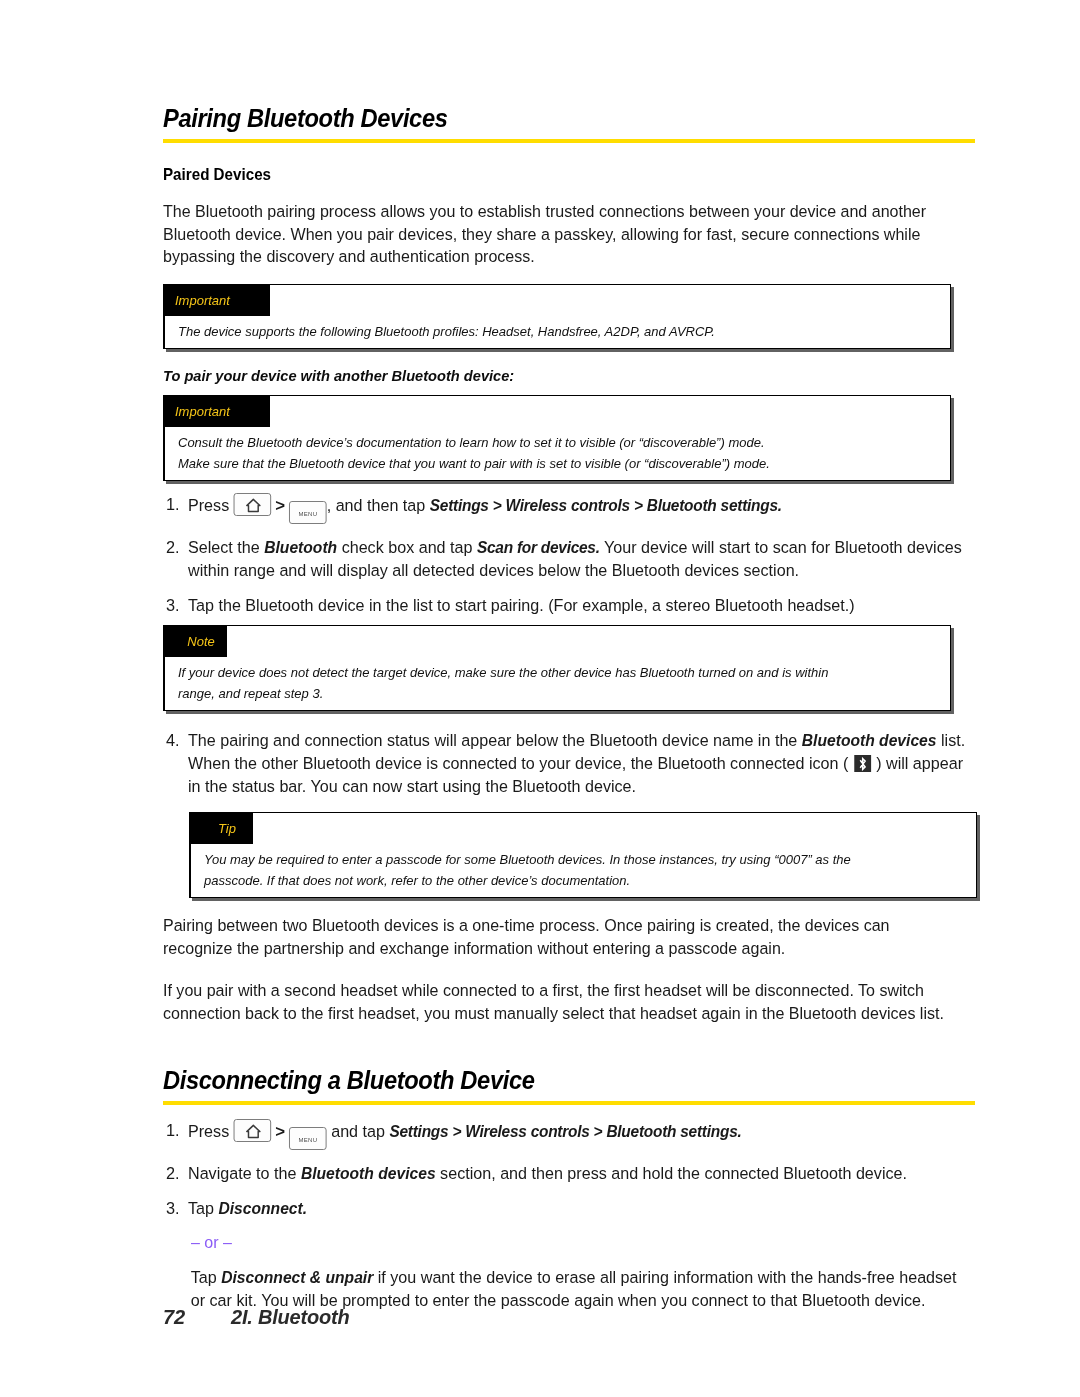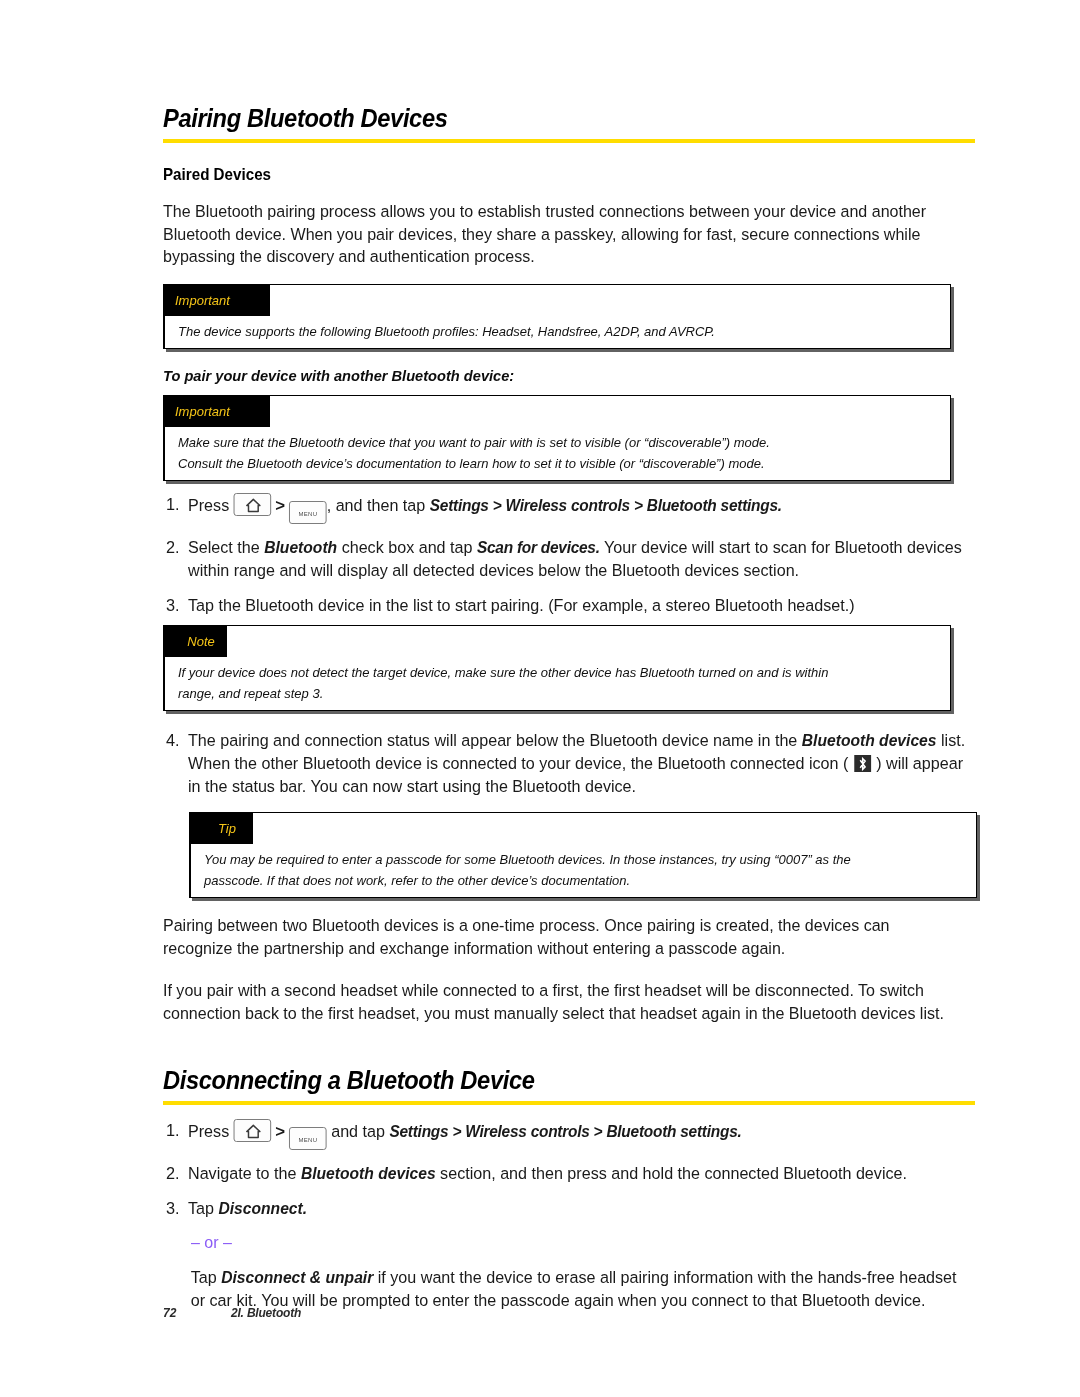--- a/index.html
+++ b/index.html
@@ -210,21 +210,21 @@
     color: #1a1a1a;
     transform: scaleX(0.99);
     transform-origin: left top;
   }
 
   
   .footer {
     position: absolute;
     left: 148px;
     top: 1306px;
-    font-size: 12px;
+    font-size: 20px;
     font-style: italic;
     font-weight: bold;
     color: #2b2b2b;
     display: flex;
   }
   .footer-page { width: 68px; }
   .footer-title { letter-spacing: -0.2px; }
 </style>
 </head>
 <body>
@@ -244,22 +244,22 @@
       <div class="callout-body">
         <div>The device supports the following Bluetooth profiles: Headset, Handsfree, A2DP, and AVRCP.</div>
       </div>
     </div>
 
     <div class="lead-italic">To pair your device with another Bluetooth device:</div>
 
     <div class="callout" style="margin-top:10px;">
       <div class="callout-label wide">Important</div>
       <div class="callout-body">
+        <div>Consult the Bluetooth device’s documentation to learn how to set it to visible (or “discoverable”) mode.</div>
         <div>Make sure that the Bluetooth device that you want to pair with is set to visible (or “discoverable”) mode.</div>
-        <div>Consult the Bluetooth device’s documentation to learn how to set it to visible (or “discoverable”) mode.</div>
       </div>
     </div>
 
     <div class="steps">
 
       <div class="step" style="margin-top:10px;">
         <div class="step-num">1.</div>
         <div class="step-text nowrap"><span>Press</span>&nbsp;<span class="key key-home"><svg width="16" height="15" viewBox="0 0 16 15">
                 <path d="M8 1.4 L14.6 7.6 L12.9 7.6 L12.9 13.4 L3.1 13.4 L3.1 7.6 L1.4 7.6 Z" fill="none" stroke="#3a3a3a" stroke-width="1.5" stroke-linejoin="round"></path>
               </svg></span><span class="gt">&gt;</span><span class="key key-menu">menu</span><span>, and then tap</span>&nbsp;<em class="bi">Settings &gt; Wireless controls &gt; Bluetooth settings.</em></div>

